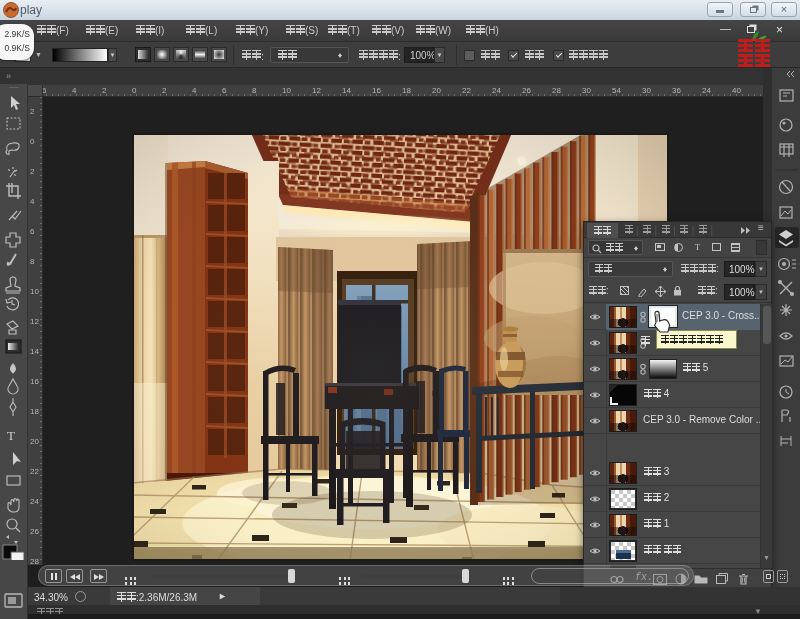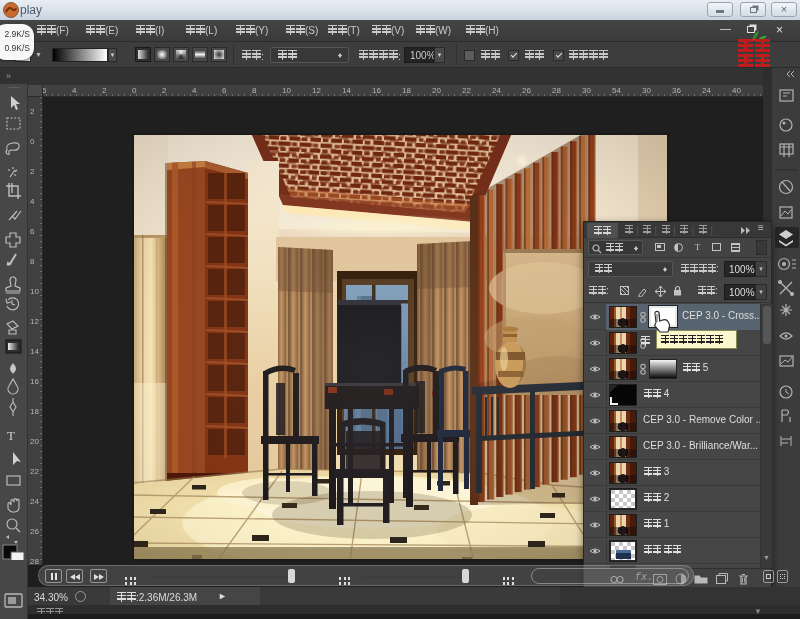--- a/index.html
+++ b/index.html
@@ -705,28 +705,20 @@
       <span style="position:absolute;left:59px;top:7px;color:#dedede;font-size:10px;white-space:nowrap"><span class="z s"></span><span class="z s"></span> 4</span>
     </div>
 <div class="lrow" style="top:186px">
       <svg width="12" height="8" style="position:absolute;left:5px;top:9px">
         <path d="M1,4 Q6,0 11,4 Q6,8 1,4 z" fill="none" stroke="#c4c4c4"></path>
         <circle cx="6" cy="4" r="1.6" fill="#c4c4c4"></circle>
       </svg>
       <div class="th ph"></div>
       <span style="position:absolute;left:59px;top:7px;color:#dedede;font-size:10px;white-space:nowrap">CEP 3.0 - Remove Color ...</span>
     </div>
-<div class="lrow" style="top:212px">
-      <svg width="12" height="8" style="position:absolute;left:5px;top:9px">
-        <path d="M1,4 Q6,0 11,4 Q6,8 1,4 z" fill="none" stroke="#c4c4c4"></path>
-        <circle cx="6" cy="4" r="1.6" fill="#c4c4c4"></circle>
-      </svg>
-      <div class="th ph"></div>
-      <span style="position:absolute;left:59px;top:7px;color:#dedede;font-size:10px;white-space:nowrap">CEP 3.0 - Brilliance/War...</span>
-    </div>
 <div class="lrow" style="top:238px">
       <svg width="12" height="8" style="position:absolute;left:5px;top:9px">
         <path d="M1,4 Q6,0 11,4 Q6,8 1,4 z" fill="none" stroke="#c4c4c4"></path>
         <circle cx="6" cy="4" r="1.6" fill="#c4c4c4"></circle>
       </svg>
       <div class="th ph"></div>
       <span style="position:absolute;left:59px;top:7px;color:#dedede;font-size:10px;white-space:nowrap"><span class="z s"></span><span class="z s"></span> 3</span>
     </div>
 <div class="lrow" style="top:264px">
       <svg width="12" height="8" style="position:absolute;left:5px;top:9px">

